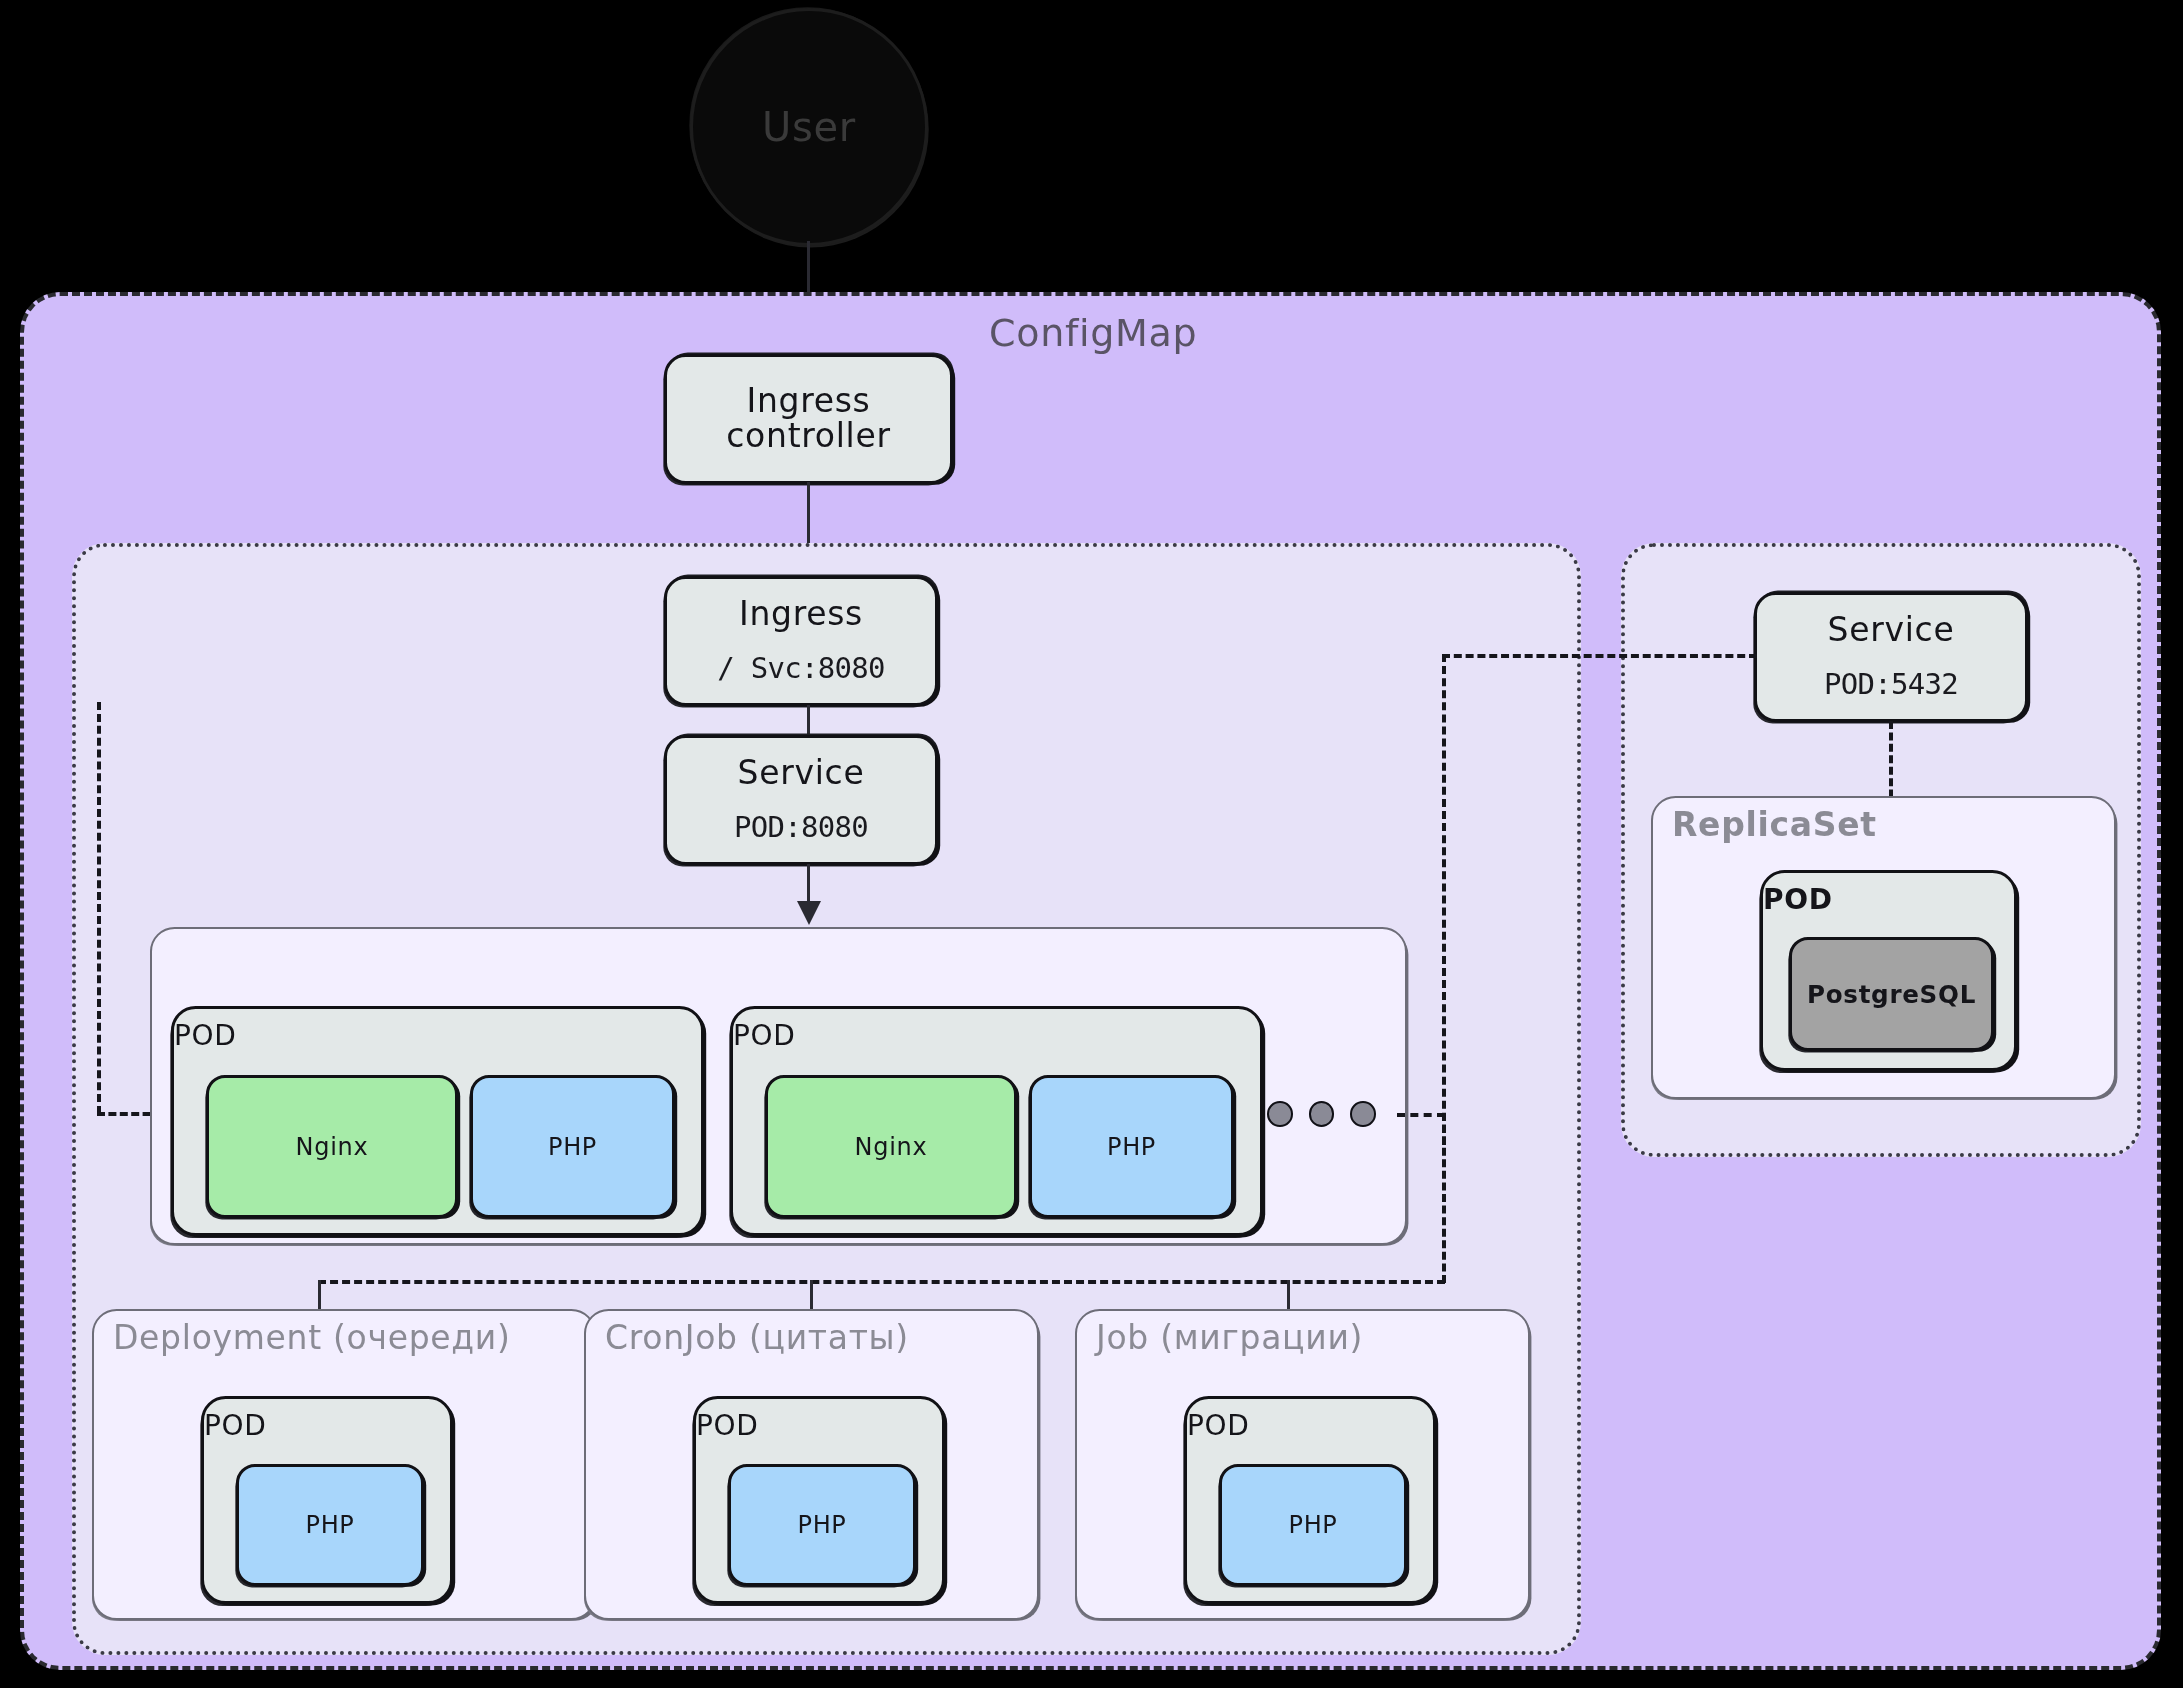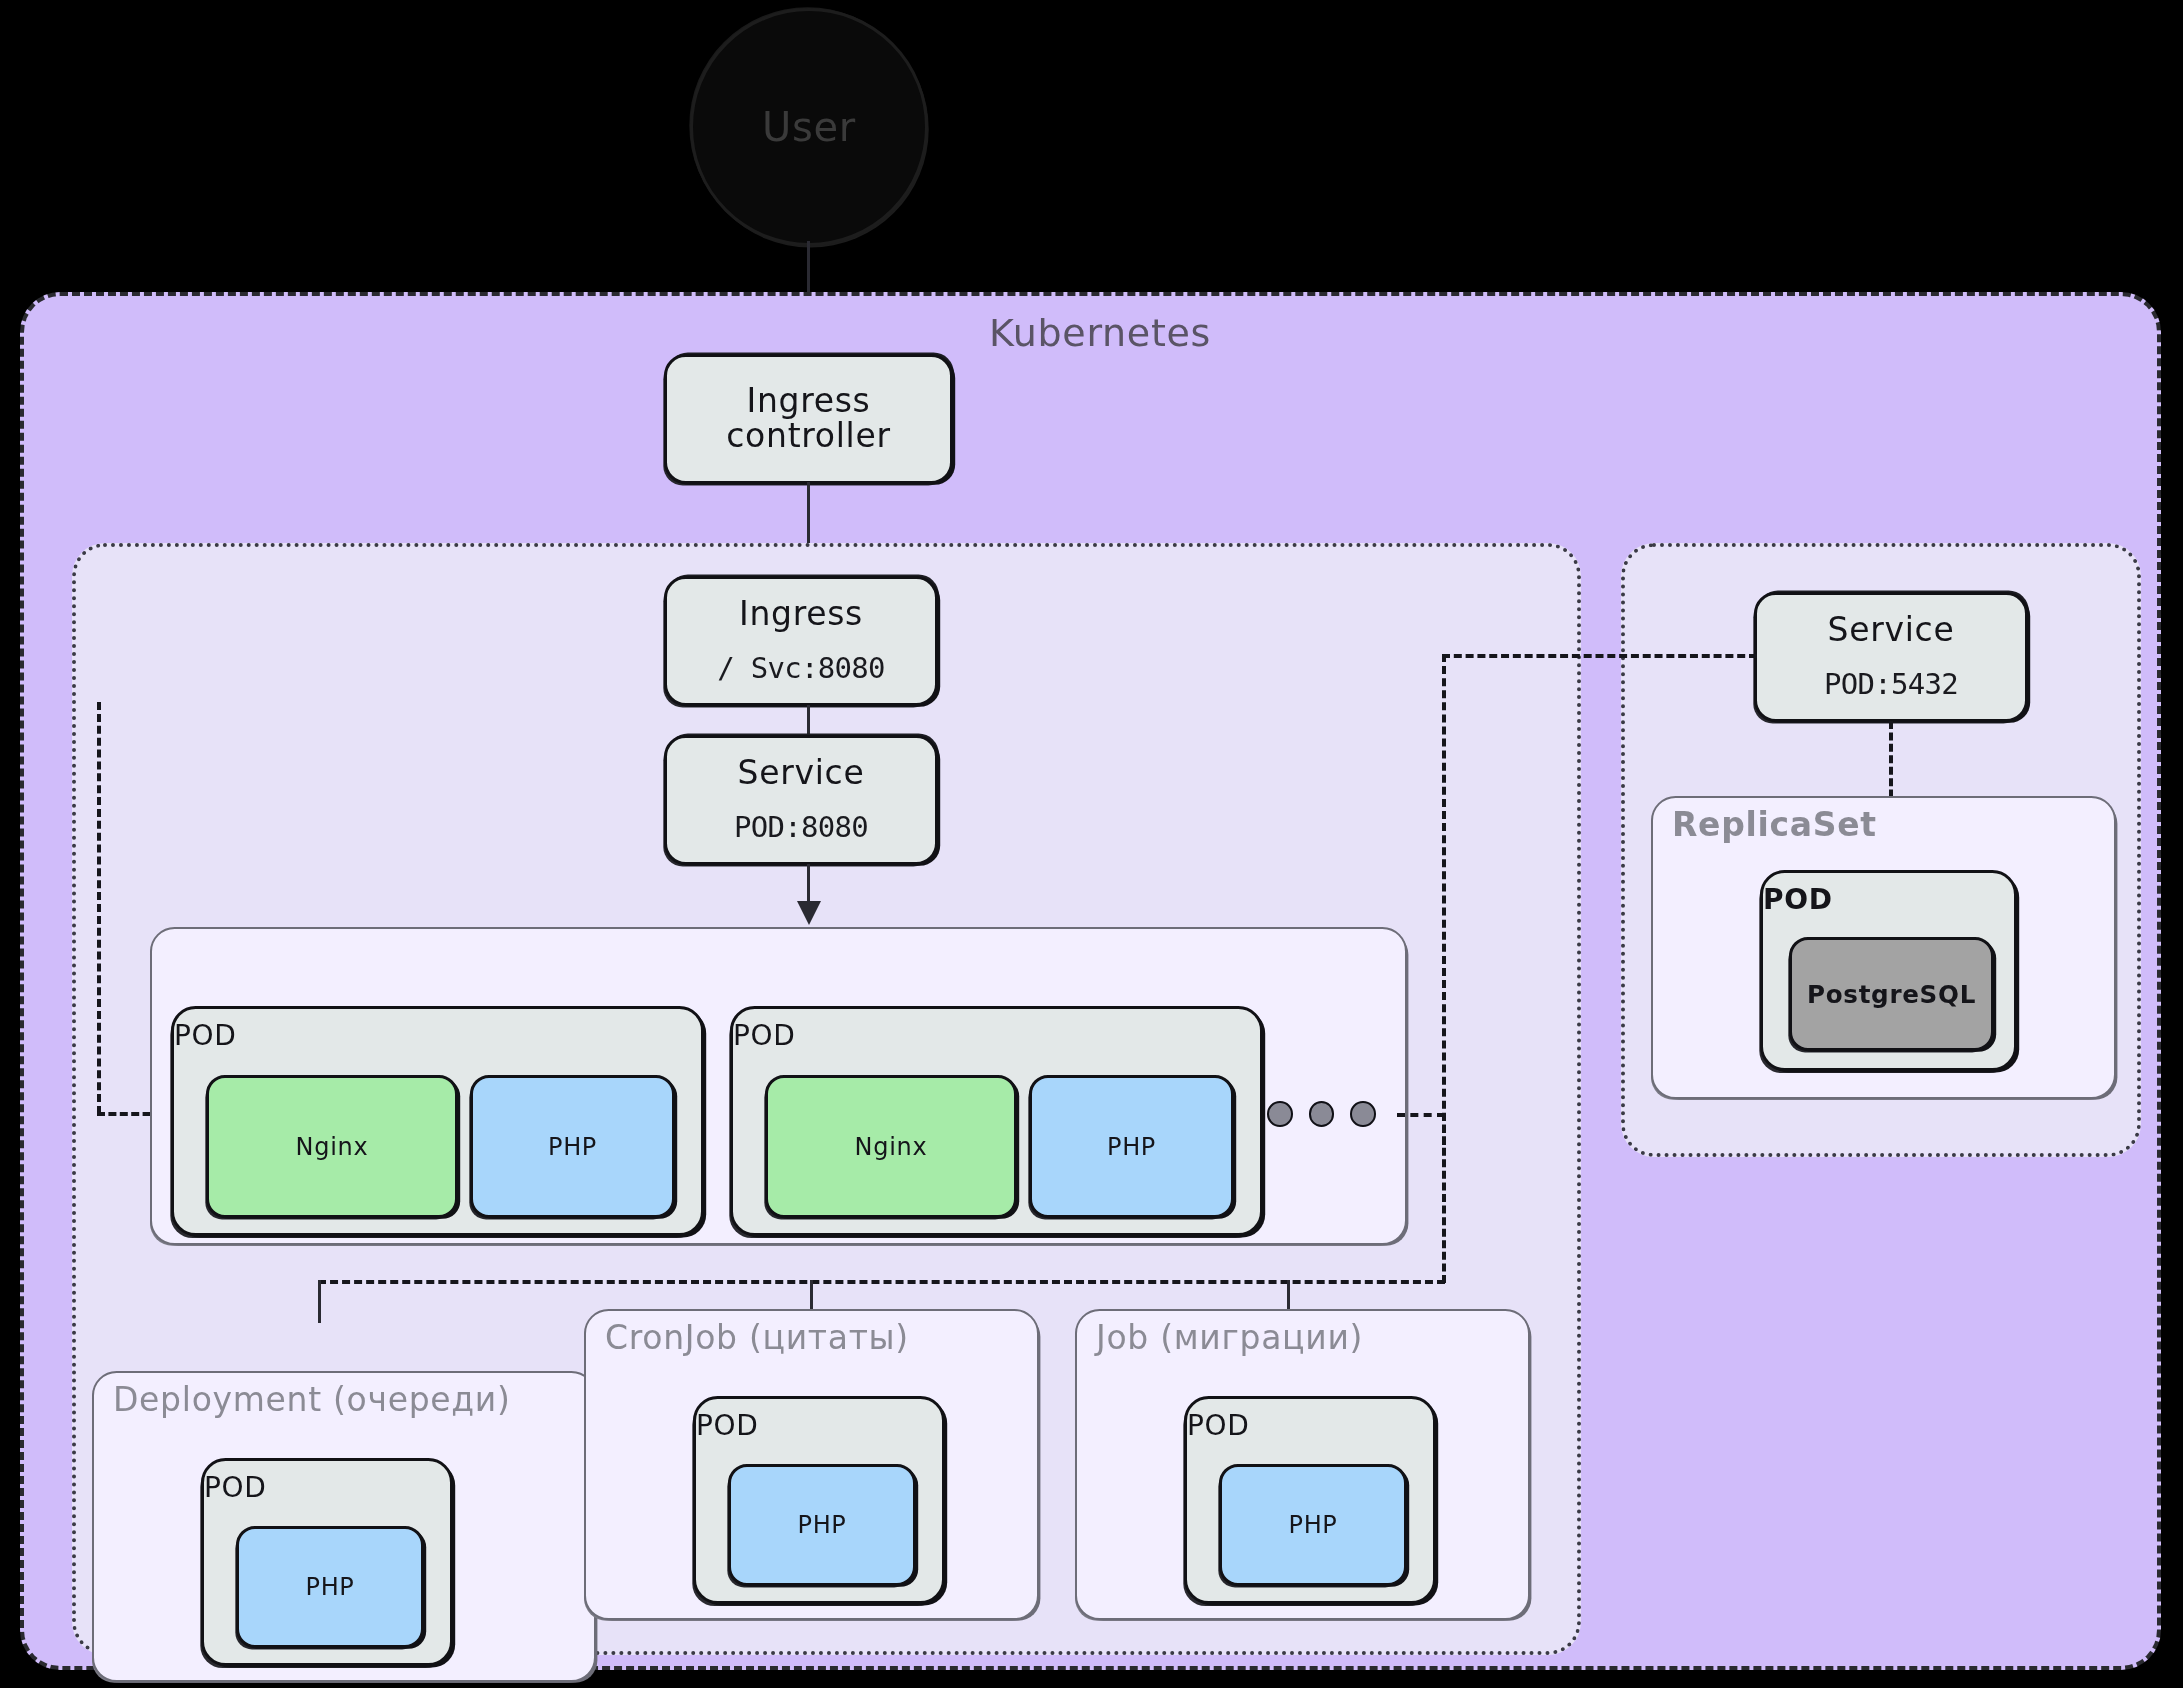--- a/index.html
+++ b/index.html
@@ -183,21 +183,21 @@
 
 <div id="stage">
 
   <div id="user-node" class="abs">
     <span class="lbl hand">User</span>
   </div>
 
   <div class="vline" style="left:807px; top:241px; height:123px;"></div>
 
   <div id="k8s" class="abs"></div>
-  <div id="k8s-title" class="abs hand">Kubernetes</div>
+  <div id="k8s-title" class="abs hand">ConfigMap</div>
 
   <div class="node abs" style="left:664px; top:354px; width:289px; height:130px;">
     <div class="title hand">Ingress</div>
     <div class="title hand">controller</div>
   </div>
 
   <div class="vline" style="left:807px; top:482px; height:94px;"></div>
 
   <div id="app-ns" class="abs"></div>
 
@@ -271,21 +271,21 @@
   <div class="dash-h" style="left:1442px; top:654px; width:315px;"></div>
   <div class="dash-v" style="left:1442px; top:654px; height:491px;"></div>
   <div class="dash-h" style="left:1397px; top:1113px; width:48px;"></div>
 
   <div class="dash-v" style="left:1442px; top:1113px; height:170px;"></div>
   <div class="dash-h" style="left:318px; top:1280px; width:1127px;"></div>
   <div class="vline" style="left:318px; top:1280px; height:43px;"></div>
   <div class="vline" style="left:810px; top:1280px; height:43px;"></div>
   <div class="vline" style="left:1287px; top:1280px; height:43px;"></div>
 
-  <div class="group abs" style="left:92px; top:1371px; width:504px; height:311px;padding-left:16px;">
+  <div class="group abs" style="left:92px; top:1309px; width:504px; height:311px;padding-left:16px;">
     <div class="glabel hand">Deployment (очереди)</div>
     <div class="pod" style="left:107px; top:85px; width:246px; height:202px;">
       <div class="plabel hand">POD</div>
       <div class="ctr php" style="left:32px; top:65px; width:182px; height:116px;">
         <span class="clabel hand">PHP</span>
       </div>
     </div>
   </div>
 
   <div class="group abs" style="left:584px; top:1309px; width:455px; height:311px;">

